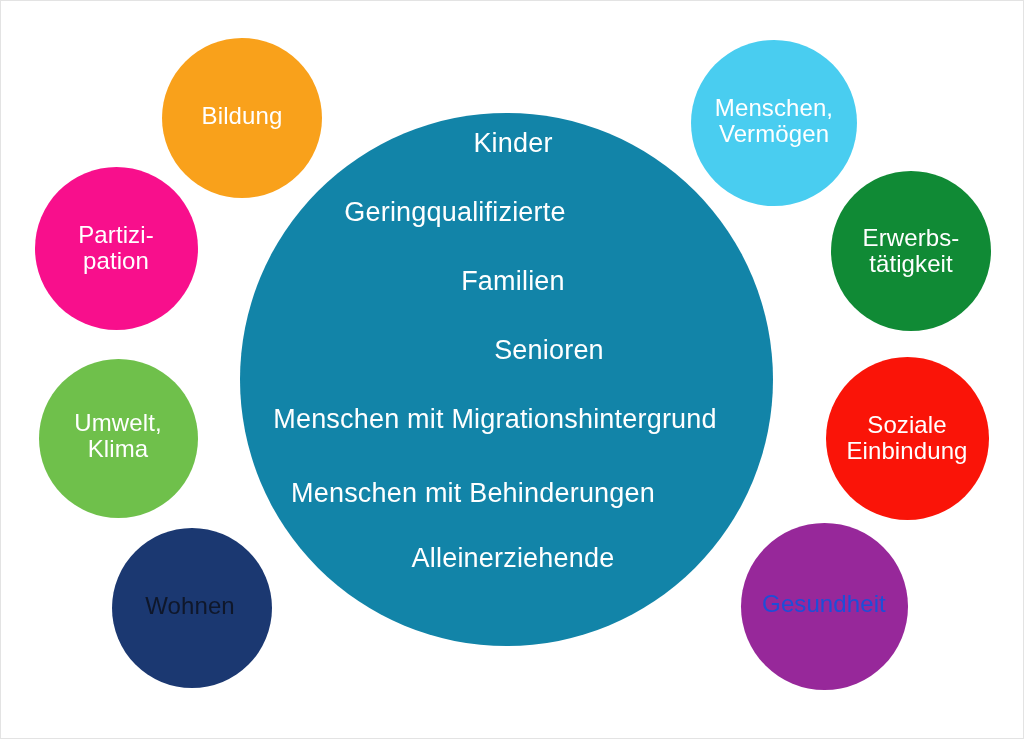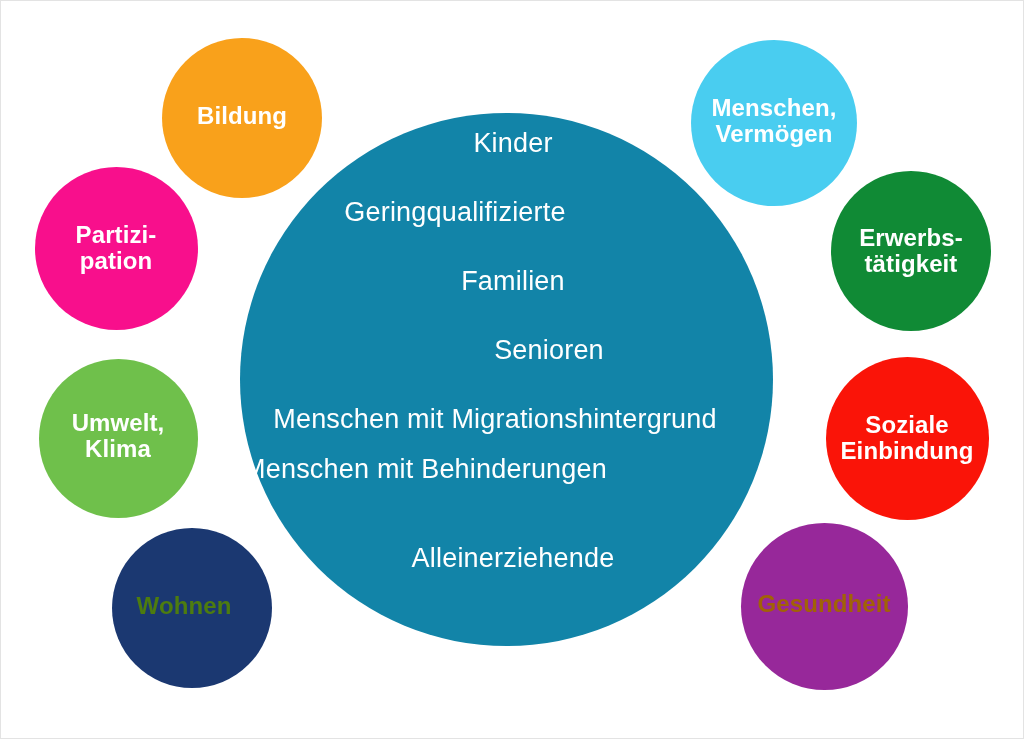--- a/index.html
+++ b/index.html
@@ -49,52 +49,52 @@
     position: absolute;
     border-radius: 50%;
     display: flex;
     align-items: center;
     justify-content: center;
     box-sizing: border-box;
   }
   .node-label {
     color: #ffffff;
     text-align: center;
-    font-weight: bold;
+    font-weight: normal;
     line-height: 1.1;
     white-space: pre-line;
     letter-spacing: 0.1px;
   }
 </style>
 </head>
 <body>
 
 <div id="diagram">
     <div class="hub" style="width: 533px; height: 533px; left: 238.5px; top: 111.5px; background: rgb(18, 132, 168);"></div>
     <div class="hub-label" style="position: absolute; left: 0px; width: 1024px; top: 128px; font-size: 27px; color: rgb(255, 255, 255);">Kinder</div>
     <div class="hub-label" style="position: absolute; left: 0px; width: 908px; top: 197px; font-size: 27px; color: rgb(255, 255, 255);">Geringqualifizierte</div>
     <div class="hub-label" style="position: absolute; left: 0px; width: 1024px; top: 266px; font-size: 27px; color: rgb(255, 255, 255);">Familien</div>
     <div class="hub-label" style="position: absolute; left: 0px; width: 1024px; top: 335px; font-size: 27px; color: rgb(255, 255, 255); margin-left: 36px;">Senioren</div>
     <div class="hub-label" style="position: absolute; left: 0px; width: 988px; top: 404px; font-size: 27px; color: rgb(255, 255, 255);">Menschen mit Migrationshintergrund</div>
-    <div class="hub-label" style="position: absolute; left: 0px; width: 848px; top: 454px; font-size: 27px; color: rgb(255, 255, 255);">Menschen mit Behinderungen</div>
+    <div class="hub-label" style="position: absolute; left: 0px; width: 848px; top: 478px; font-size: 27px; color: rgb(255, 255, 255); padding-left: 48px;">Menschen mit Behinderungen</div>
     <div class="hub-label" style="position: absolute; left: 0px; width: 1024px; top: 543px; font-size: 27px; color: rgb(255, 255, 255);">Alleinerziehende</div>
     <div class="node" style="width: 160px; height: 160px; left: 161px; top: 37px; background: rgb(249, 161, 27);"></div>
     <div class="node-label" style="position: absolute; left: 81px; width: 320px; top: 79px; height: 72px; display: flex; align-items: center; justify-content: center; font-size: 24px; color: rgb(255, 255, 255);">Bildung</div>
     <div class="node" style="width: 163px; height: 163px; left: 33.5px; top: 165.5px; background: rgb(248, 15, 140);"></div>
     <div class="node-label" style="position: absolute; left: -45px; width: 320px; top: 211px; height: 72px; display: flex; align-items: center; justify-content: center; font-size: 24px; color: rgb(255, 255, 255);">Partizi-
 pation</div>
     <div class="node" style="width: 159px; height: 159px; left: 37.5px; top: 357.5px; background: rgb(111, 192, 75);"></div>
     <div class="node-label" style="position: absolute; left: -43px; width: 320px; top: 399px; height: 72px; display: flex; align-items: center; justify-content: center; font-size: 24px; color: rgb(255, 255, 255);">Umwelt,
 Klima</div>
     <div class="node" style="width: 160px; height: 160px; left: 111px; top: 527px; background: rgb(27, 56, 113);"></div>
-    <div class="node-label" style="position: absolute; left: 23px; width: 320px; top: 569px; height: 72px; display: flex; align-items: center; justify-content: center; font-size: 24px; color: #4d7c0f;">Wohnen</div>
+    <div class="node-label" style="position: absolute; left: 29px; width: 320px; top: 569px; height: 72px; display: flex; align-items: center; justify-content: center; font-size: 24px; color: #0f172a;">Wohnen</div>
     <div class="node" style="width: 166px; height: 166px; left: 690px; top: 39px; background: rgb(73, 205, 240);"></div>
     <div class="node-label" style="position: absolute; left: 613px; width: 320px; top: 84px; height: 72px; display: flex; align-items: center; justify-content: center; font-size: 24px; color: rgb(255, 255, 255);">Menschen,
 Vermögen</div>
     <div class="node" style="width: 160px; height: 160px; left: 830px; top: 170px; background: rgb(16, 138, 53);"></div>
     <div class="node-label" style="position: absolute; left: 750px; width: 320px; top: 214px; height: 72px; display: flex; align-items: center; justify-content: center; font-size: 24px; color: rgb(255, 255, 255);">Erwerbs-
 tätigkeit</div>
     <div class="node" style="width: 163px; height: 163px; left: 824.5px; top: 355.5px; background: rgb(250, 20, 8);"></div>
     <div class="node-label" style="position: absolute; left: 746px; width: 320px; top: 401px; height: 72px; display: flex; align-items: center; justify-content: center; font-size: 24px; color: rgb(255, 255, 255);">Soziale
 Einbindung</div>
     <div class="node" style="width: 167px; height: 167px; left: 739.5px; top: 521.5px; background: rgb(151, 40, 154);"></div>
-    <div class="node-label" style="position: absolute; left: 663px; width: 320px; top: 567px; height: 72px; display: flex; align-items: center; justify-content: center; font-size: 24px; color: #a16207;">Gesundheit</div>
+    <div class="node-label" style="position: absolute; left: 663px; width: 320px; top: 567px; height: 72px; display: flex; align-items: center; justify-content: center; font-size: 24px; color: #1d4ed8;">Gesundheit</div>
   </div>
 
 </body></html>

